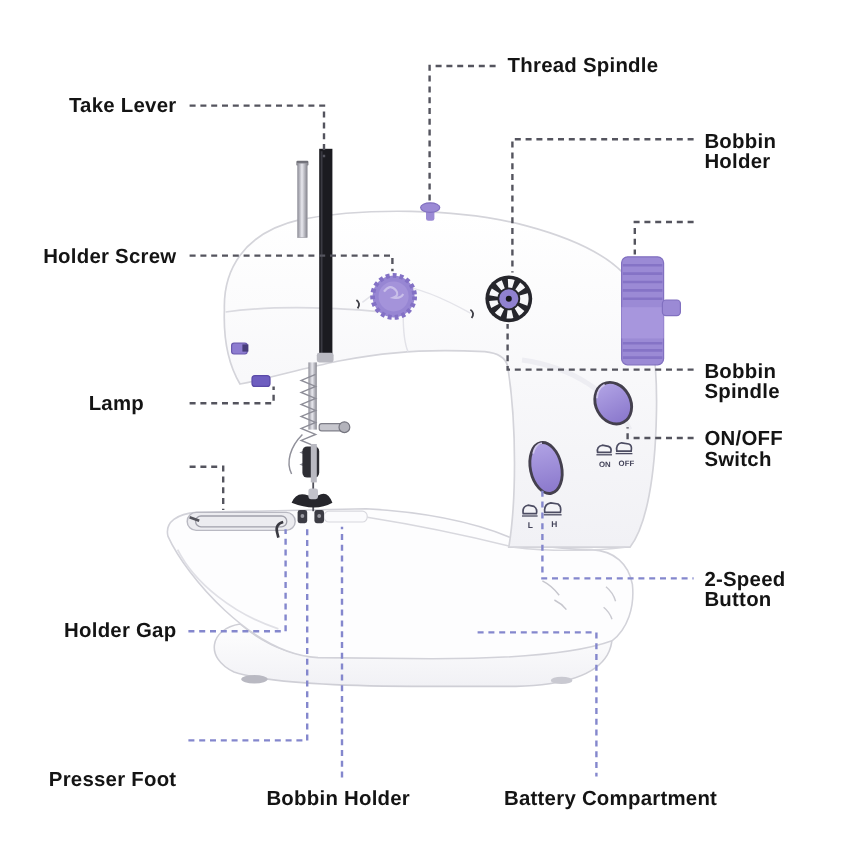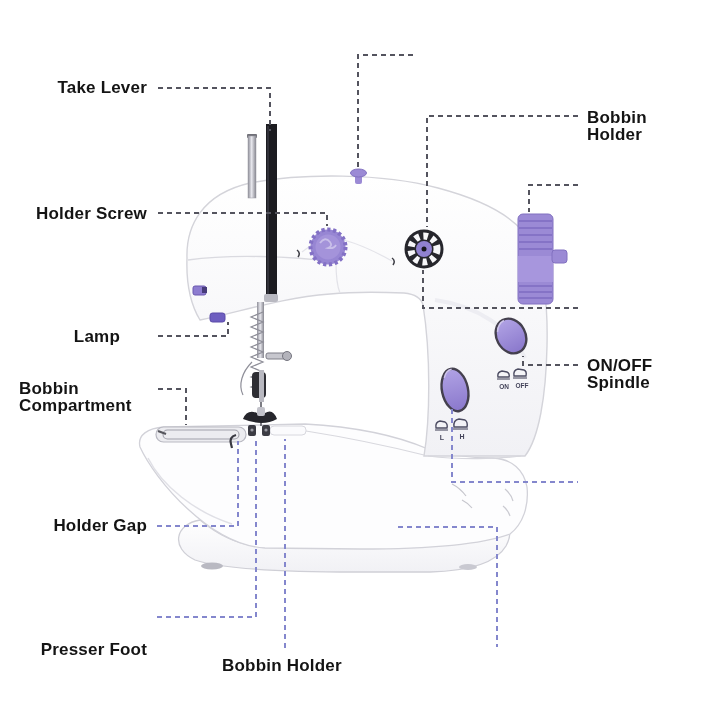--- a/index.html
+++ b/index.html
@@ -7,21 +7,21 @@
     position:relative;width:720px;height:720px;background:#ffffff;overflow:hidden;
     font-family:"Liberation Sans","DejaVu Sans",sans-serif;
   }
   #machine-svg{position:absolute;left:0;top:0;}
   .lbl{
     position:absolute;font-weight:bold;font-size:17px;line-height:17px;
     color:#141414;letter-spacing:.2px;white-space:nowrap;
   }
   .lbl.wrap{white-space:normal;}
   .lbl.right-col{text-align:left;}
-  .lbl.left-col{text-align:left;}
+  .lbl.left-col{text-align:center;}
   .svg-mark{font-family:"Liberation Sans","DejaVu Sans",sans-serif;font-weight:bold;fill:#44445a;}
 </style>
 </head>
 <body>
 
 <div id="stage">
 
   <svg id="machine-svg" width="720" height="720" viewBox="0 0 720 720">
     <defs>
       <linearGradient id="bodyGrad" x1="0" y1="0" x2="0" y2="1">
@@ -180,22 +180,25 @@
         <path d="M285,648 V439"></path>
         <path d="M398,527 H497 V647"></path>
         <path d="M452,409 V482 H578"></path>
       </g>
     </g>
   </svg>
 
   <div class="lbl left-col" style="right:573px;top:79px">Take Lever</div>
   <div class="lbl left-col" style="right:573px;top:205px">Holder Screw</div>
   <div class="lbl left-col" style="right:600px;top:328px">Lamp</div>
-  <div class="lbl left-col wrap" style="right:573px;top:380px;width:128px">Bobbin Compartment</div>
   <div class="lbl left-col" style="right:573px;top:517px">Holder Gap</div>
   <div class="lbl left-col" style="right:573px;top:641px">Presser Foot</div>
 
+  <div class="lbl right-col" style="left:423px;top:46px">Thread Spindle</div>
   <div class="lbl right-col wrap" style="left:587px;top:109px;width:72px">Bobbin Holder</div>
-  <div class="lbl right-col wrap" style="left:587px;top:357px;width:90px">ON/OFF Spindle</div>
+  <div class="lbl right-col wrap" style="left:587px;top:301px;width:80px">Bobbin Spindle</div>
+  <div class="lbl right-col wrap" style="left:587px;top:357px;width:90px">ON/OFF Switch</div>
+  <div class="lbl right-col wrap" style="left:587px;top:474px;width:80px">2-Speed Button</div>
 
   <div class="lbl" style="left:222px;top:657px">Bobbin Holder</div>
+  <div class="lbl" style="left:420px;top:657px">Battery Compartment</div>
 
 </div>
 
 </body></html>

